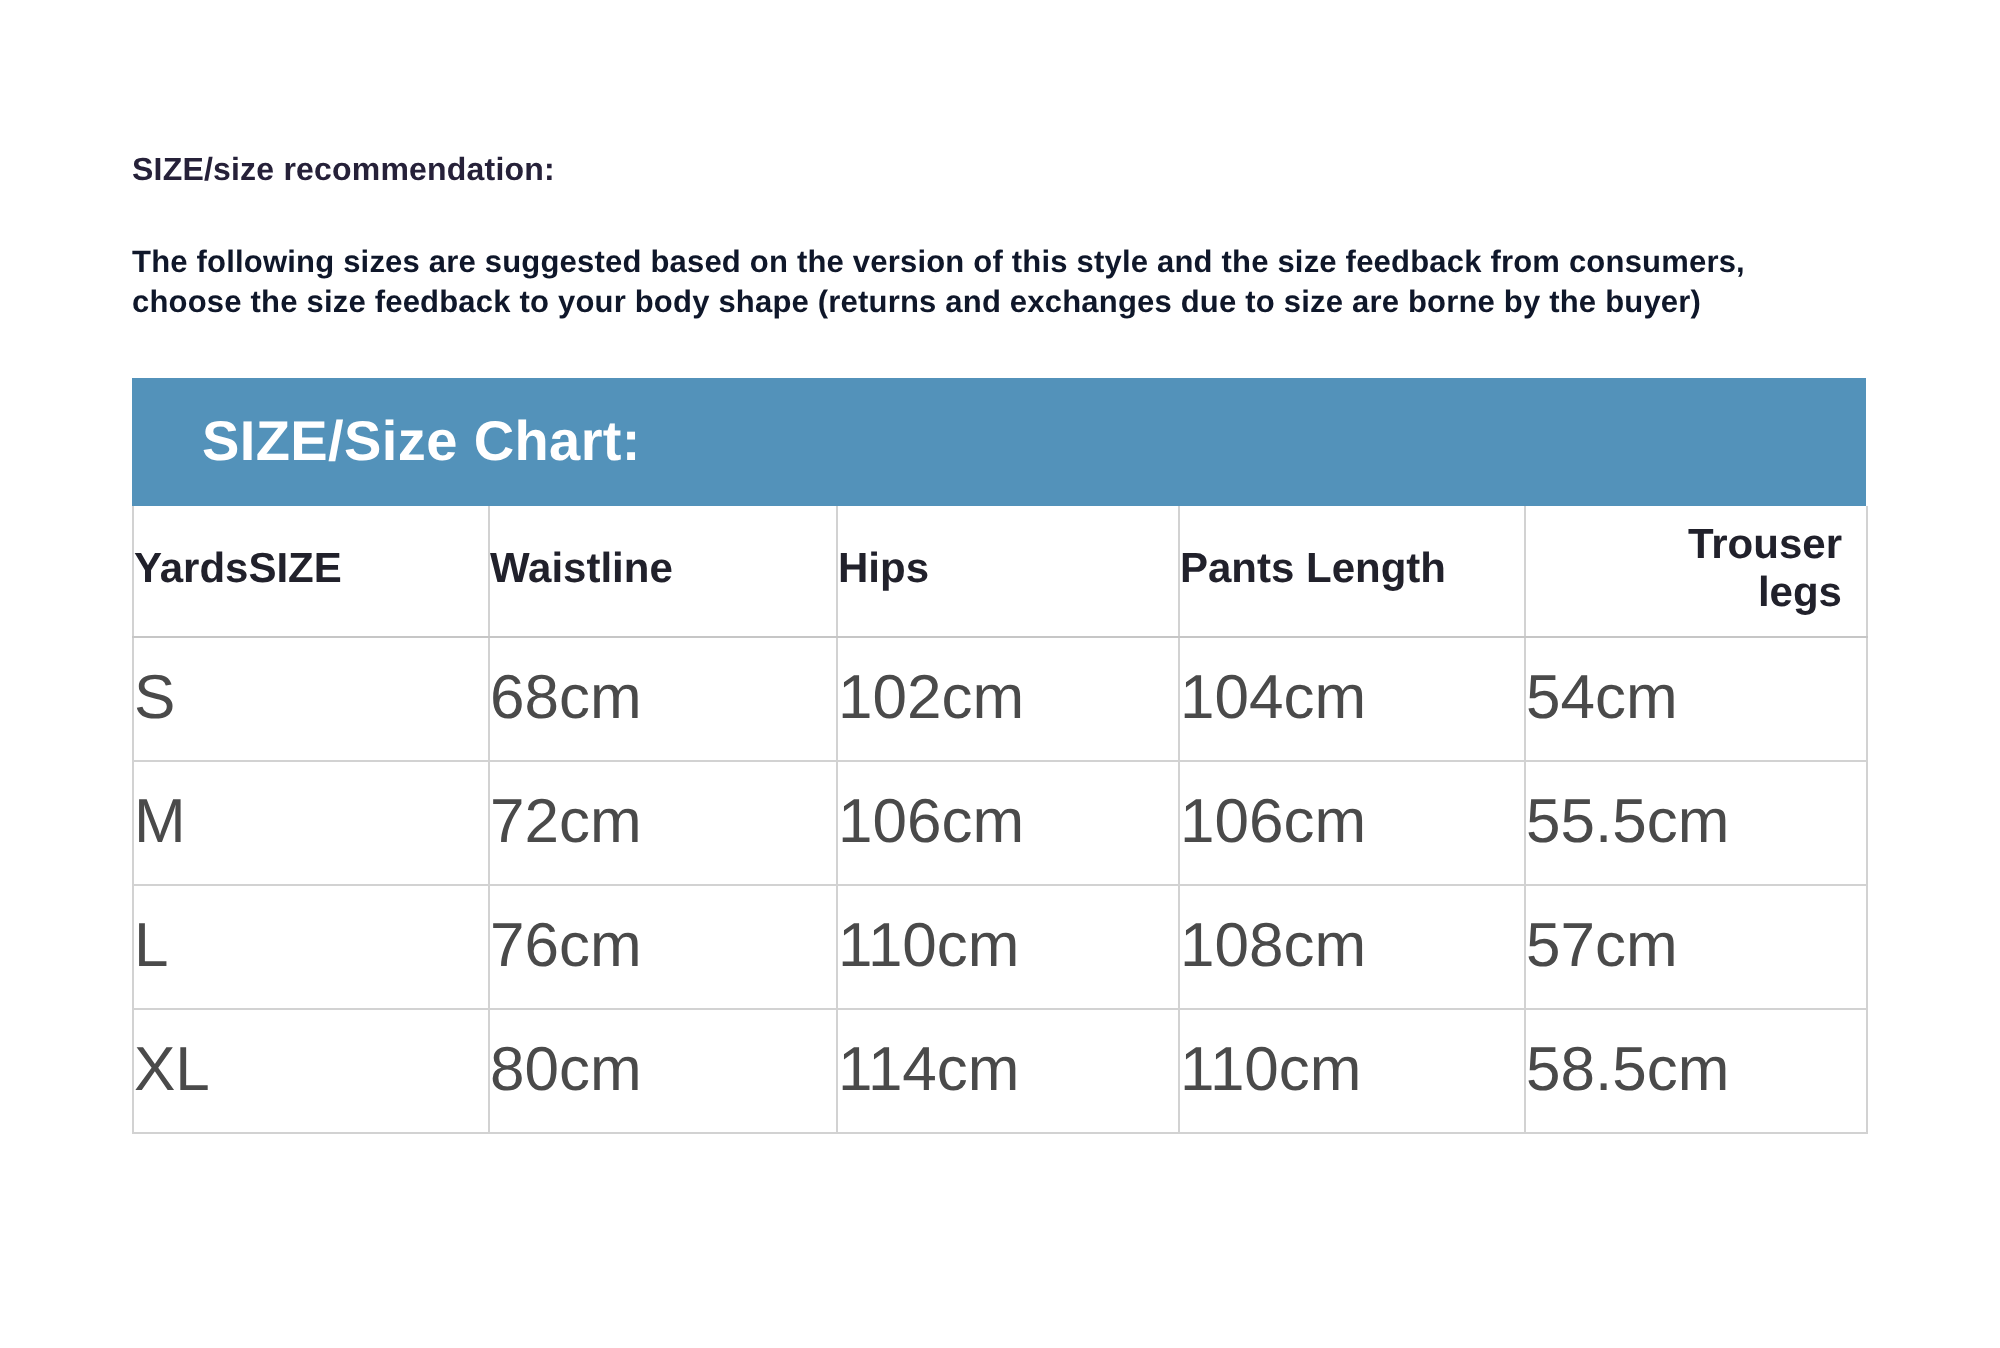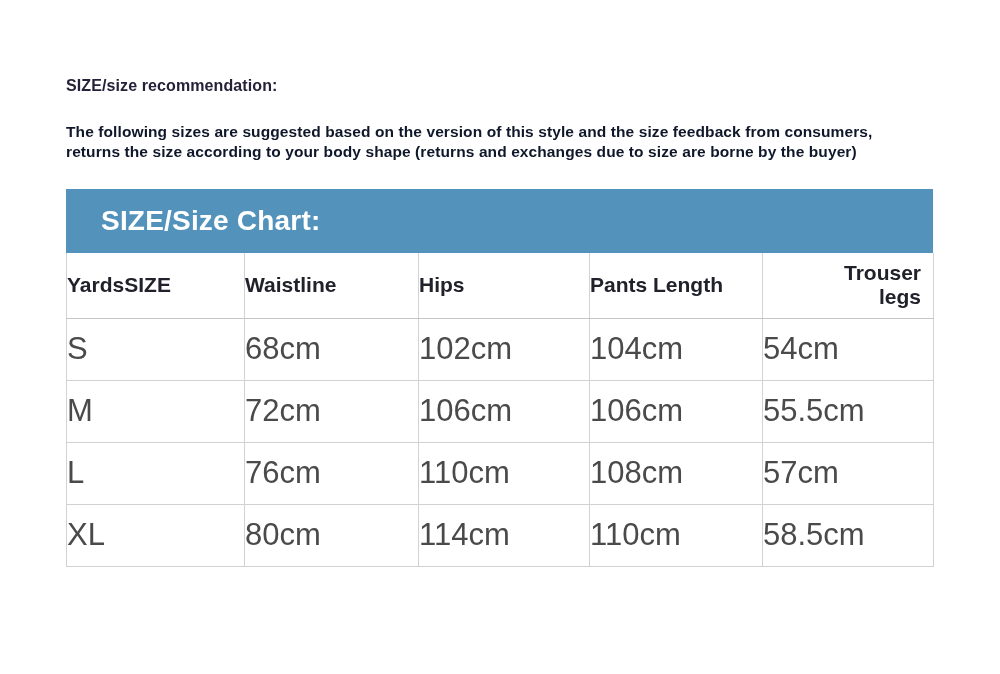--- a/index.html
+++ b/index.html
@@ -86,21 +86,21 @@
 </style>
 </head>
 <body>
 
 <div class="content">
 
   <h1 class="page-title">SIZE/size recommendation:</h1>
 
   <p class="intro">
     <span class="line">The following sizes are suggested based on the version of this style and the size feedback from consumers,</span>
-    <span class="line">returns the size according to your body shape (returns and exchanges due to size are borne by the buyer)</span>
+    <span class="line">choose the size feedback to your body shape (returns and exchanges due to size are borne by the buyer)</span>
   </p>
 
   <div class="chart-title-bar">
     <span class="bar-label">SIZE/Size Chart:</span>
   </div>
 
   <table class="size-table">
     <colgroup>
       <col style="width:178px">
       <col style="width:174px">

